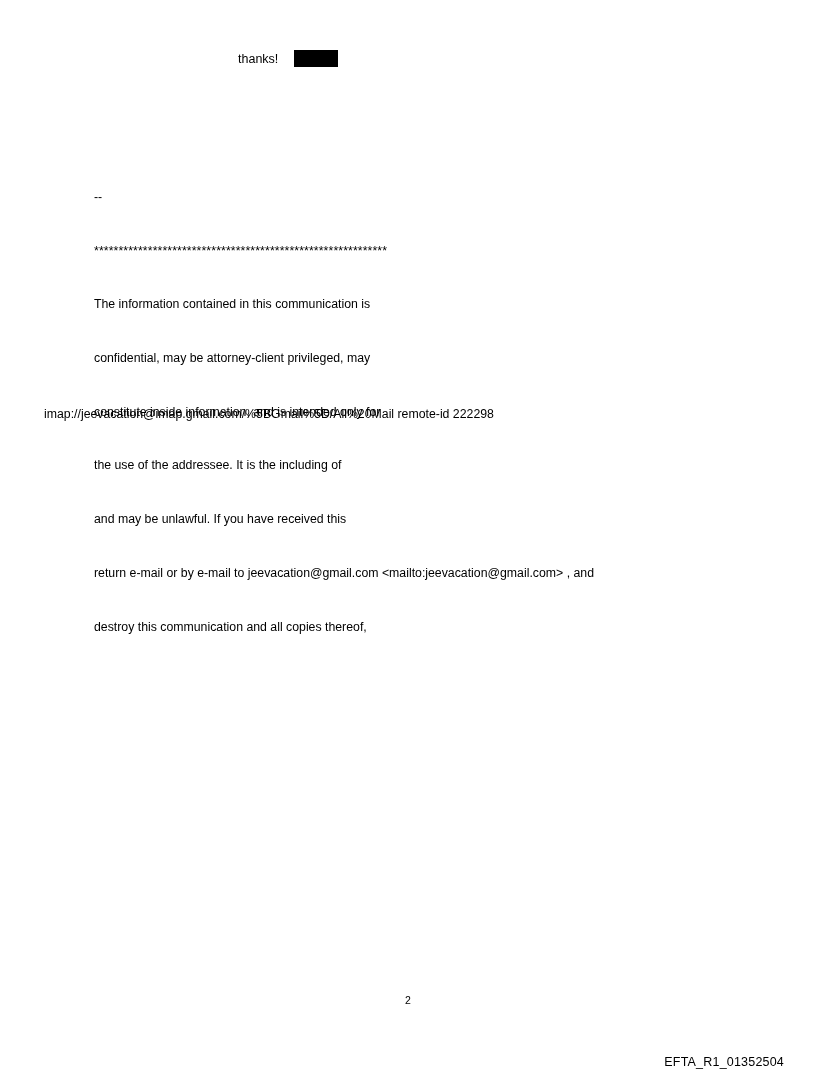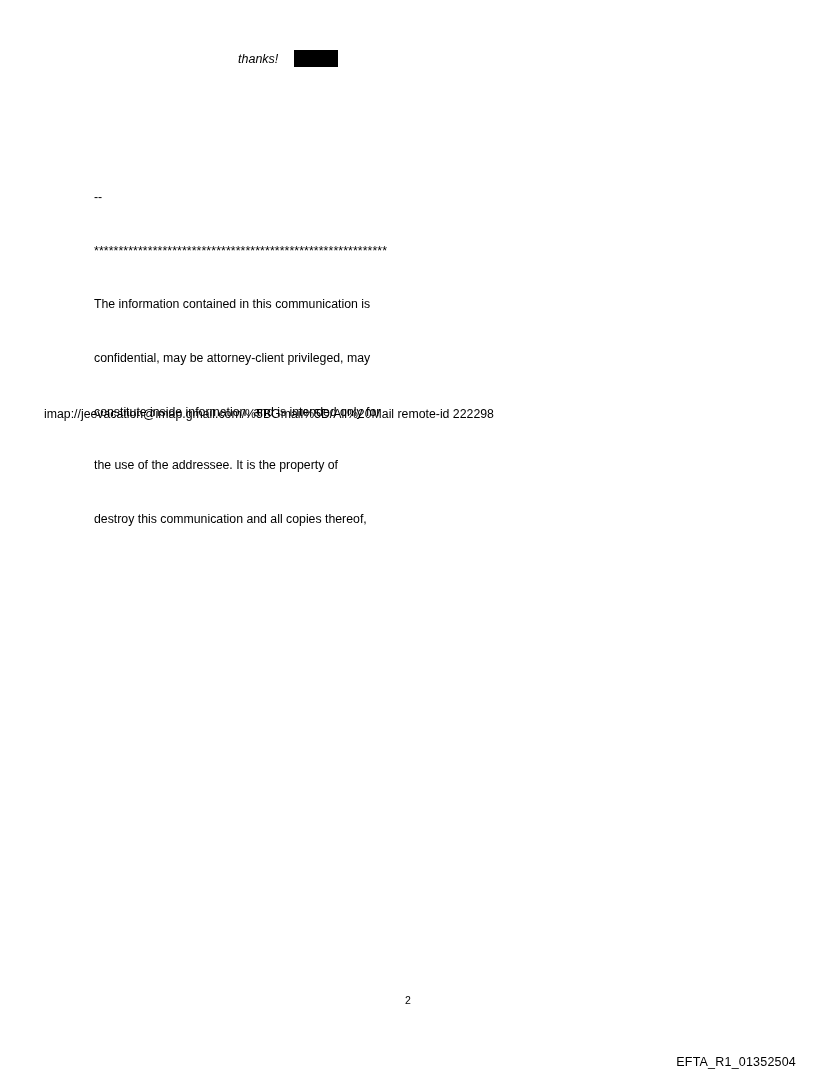--- a/index.html
+++ b/index.html
@@ -20,21 +20,20 @@
     inset: 0;
     background: #ffffff;
   }
   .greeting-line {
     position: absolute;
     left: 238px;
     top: 50px;
     font-size: 12.5px;
     line-height: 18px;
     white-space: nowrap;
-    font-style: italic;
   }
   .redaction-bar {
     display: inline-block;
     vertical-align: middle;
     width: 44px;
     height: 17px;
     background: #000000;
     margin-left: 16px;
     position: relative;
     top: -1px;
@@ -65,42 +64,44 @@
   .page-number {
     position: absolute;
     left: 0;
     right: 0;
     top: 994px;
     text-align: center;
     font-size: 10.5px;
   }
   .bates {
     position: absolute;
-    right: 20px;
+    right: 32px;
     top: 1055px;
     font-size: 12.5px;
     letter-spacing: 0.2px;
   }
 </style>
 </head>
 <body>
 
 <div class="page">
 
   <div class="greeting-line">
     <span>thanks!</span><span class="redaction-bar"></span>
   </div>
 
   <div class="disclaimer">
     <div class="dash-line">--</div>
     <div class="stars">************************************************************</div>
     <div>The information contained in this communication is</div>
     <div>confidential, may be attorney-client privileged, may</div>
     <div>constitute inside information, and is intended only for</div>
-    <div>the use of the addressee. It is the property of</div>
+    <div>the use of the addressee. It is the including of</div>
+    <div>and may be unlawful. If you have received this</div>
+    <div>return e-mail or by e-mail to jeevacation@gmail.com &lt;mailto:jeevacation@gmail.com&gt; , and</div>
     <div>destroy this communication and all copies thereof,</div>
   </div>
 
   <div class="tail-line">imap://jeevacation@imap.gmail.com/%5BGmail%5D/All%20Mail remote-id 222298</div>
 
   <div class="page-number">2</div>
 
   <div class="bates">EFTA_R1_01352504</div>
 
 </div>

